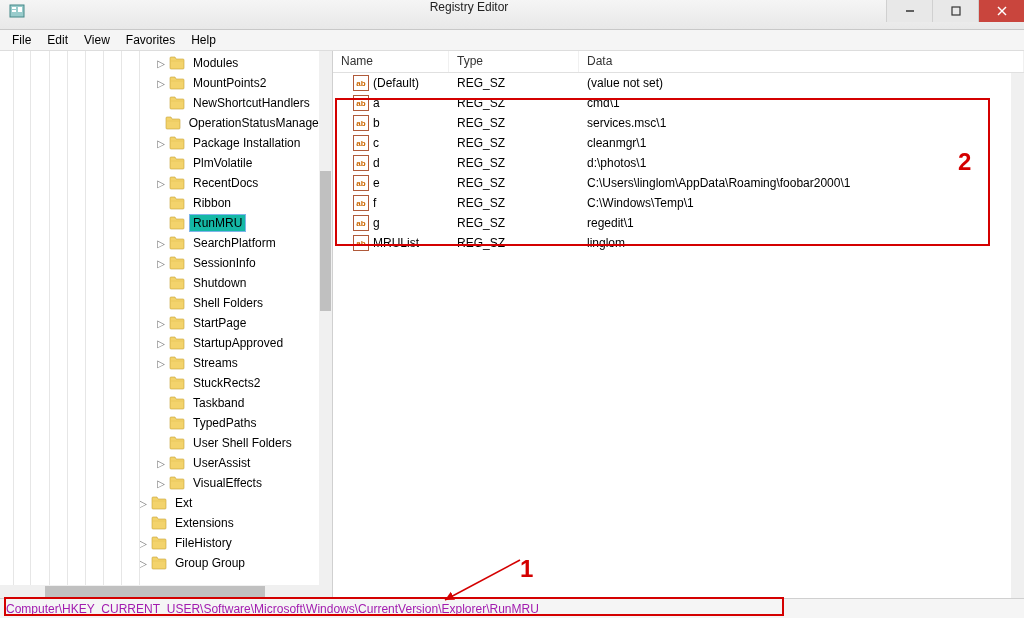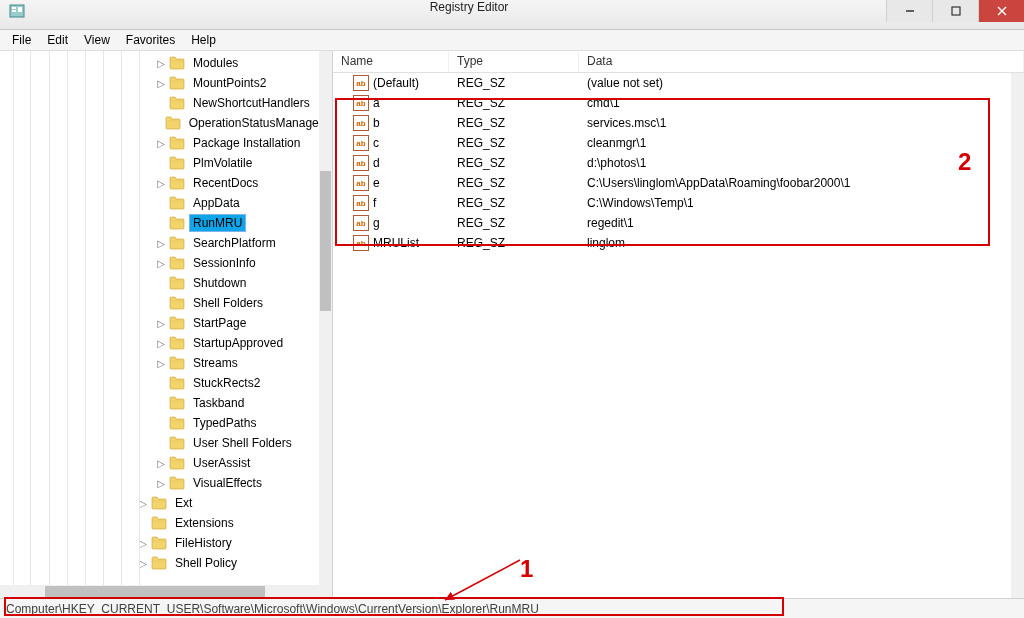--- a/index.html
+++ b/index.html
@@ -20,21 +20,21 @@
 
 .main { display: flex; height: 547px; }
 .treepane { width: 333px; border-right: 1px solid #d0d0d0; position: relative; background: #fff; overflow: hidden; }
 .treewrap { position: absolute; top: 0; left: 0; right: 13px; bottom: 13px; overflow: hidden; }
 .tree { padding-top: 2px; padding-left: 155px; }
 .tree .row { height: 20px; display: flex; align-items: center; white-space: nowrap; cursor: pointer; }
 .tree .row .expander { width: 12px; text-align: center; color: #777; font-size: 10px; user-select: none; margin-right: 2px; }
 .tree .row.noexp .expander { visibility: hidden; }
 .tree .row .folder { width: 16px; height: 14px; margin-right: 4px; }
 .tree .row .label { padding: 1px 3px; border: 1px solid transparent; }
-.tree .row.selected .label { border: 1px solid #7eb4e9; background: #0ea5e9; }
+.tree .row.selected .label { border: 1px solid #7eb4e9; background: #14b8a6; }
 .tree .row.l1 { margin-left: -18px; }
 .tree .guides { position: absolute; top: 0; left: 0; width: 155px; height: 100%; pointer-events: none; }
 .tree .guides div { position: absolute; top: 0; bottom: 0; border-left: 1px solid #e6e6e6; }
 .treepane .vscroll { position: absolute; top: 0; right: 0; bottom: 13px; width: 13px; background: #f0f0f0; }
 .treepane .vscroll .thumb { position: absolute; left: 1px; right: 1px; top: 120px; height: 140px; background: #c0c0c0; }
 .treepane .hscroll { position: absolute; left: 0; right: 13px; bottom: 0; height: 13px; background: #f0f0f0; }
 .treepane .hscroll .thumb { position: absolute; top: 1px; bottom: 1px; left: 45px; width: 220px; background: #c0c0c0; }
 .treepane .corner { position: absolute; right: 0; bottom: 0; width: 13px; height: 13px; background: #f0f0f0; }
 
 
@@ -45,21 +45,21 @@
 .listhead .c2 { width: 130px; }
 .listhead .c3 { flex: 1; }
 .listbody .vrow { height: 20px; display: flex; align-items: center; }
 .listbody .vrow .c1 { width: 116px; padding-left: 20px; display: flex; align-items: center; }
 .listbody .vrow .c2 { width: 130px; padding-left: 8px; }
 .listbody .vrow .c3 { flex: 1; padding-left: 8px; }
 .vicon { width: 16px; height: 16px; margin-right: 4px; display: inline-flex; align-items: center; justify-content: center; background: #fff; border: 1px solid #b05a3a; font-size: 8px; font-weight: bold; color: #c60; }
 .listpane .scrollbar { position: absolute; top: 22px; right: 0; bottom: 0; width: 13px; background: #f0f0f0; }
 
 
-.statusbar { height: 20px; border-top: 1px solid #d0d0d0; display: flex; align-items: center; padding: 0 6px; color: #404040; background: #f5f5f5; }
+.statusbar { height: 20px; border-top: 1px solid #d0d0d0; display: flex; align-items: center; padding: 0 6px; color: #a21caf; background: #f5f5f5; }
 .statusbar span { display: inline-block; }
 
 
 .annot { position: absolute; pointer-events: none; }
 .redbox { border: 2px solid #d40000; }
 .rednum { color: #d40000; font-size: 24px; font-weight: bold; font-family: Arial; }
 
 svg.folder-svg { width: 16px; height: 14px; }
 </style>
 </head>
@@ -165,21 +165,21 @@
             <span class="folder"><svg class="folder-svg">
                 <use href="#fld"></use>
               </svg></span>
             <span class="label">RecentDocs</span>
           </div>
           <div class="row noexp">
             <span class="expander">▷</span>
             <span class="folder"><svg class="folder-svg">
                 <use href="#fld"></use>
               </svg></span>
-            <span class="label">AppData</span>
+            <span class="label">Ribbon</span>
           </div>
           <div class="row noexp selected">
             <span class="expander">▷</span>
             <span class="folder"><svg class="folder-svg">
                 <use href="#fld"></use>
               </svg></span>
             <span class="label">RunMRU</span>
           </div>
           <div class="row">
             <span class="expander">▷</span>
@@ -291,21 +291,21 @@
             <span class="folder"><svg class="folder-svg">
                 <use href="#fld"></use>
               </svg></span>
             <span class="label">FileHistory</span>
           </div>
           <div class="row l1">
             <span class="expander">▷</span>
             <span class="folder"><svg class="folder-svg">
                 <use href="#fld"></use>
               </svg></span>
-            <span class="label">Shell Policy</span>
+            <span class="label">Group Group</span>
           </div>
         </div>
     </div>
     <div class="vscroll">
         <div class="thumb"></div>
       </div>
     <div class="hscroll">
         <div class="thumb"></div>
       </div>
     <div class="corner"></div>

